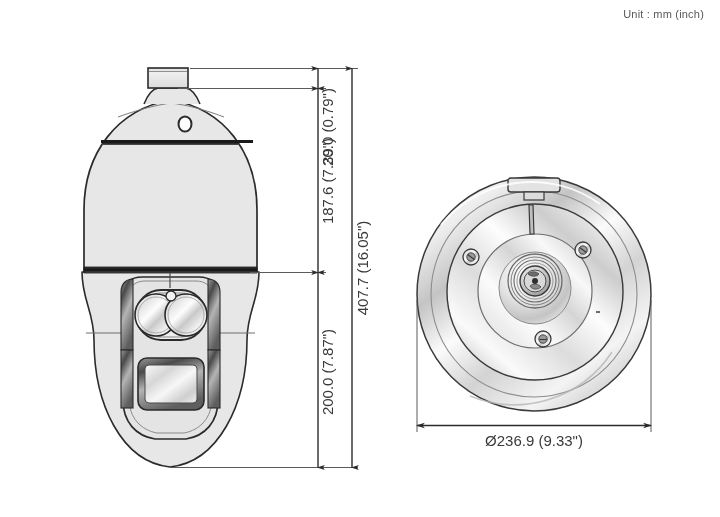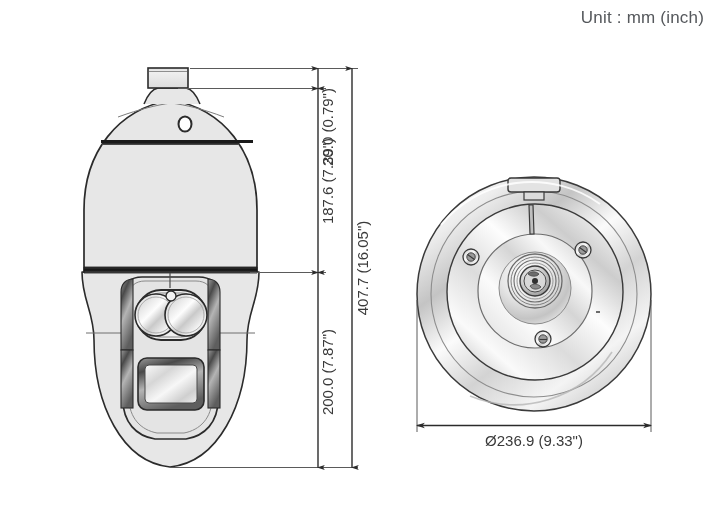--- a/index.html
+++ b/index.html
@@ -12,21 +12,21 @@
     height: 517px;
     position: relative;
     overflow: hidden;
     font-family: "Liberation Sans", sans-serif;
     color: #3c3c3c;
   }
   #unit-label {
     position: absolute;
     right: 16px;
     top: 8px;
-    font-size: 17px;
+    font-size: 11px;
     color: #55585c;
     letter-spacing: 0.2px;
     white-space: nowrap;
     margin-left: 18px;
   }
   #drawing-canvas {
     position: absolute;
     left: 0;
     top: 0;
   }

